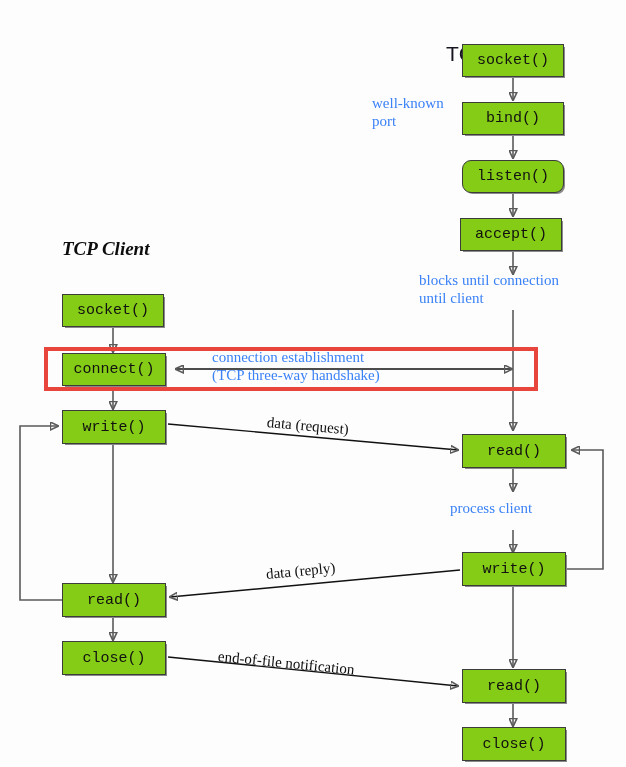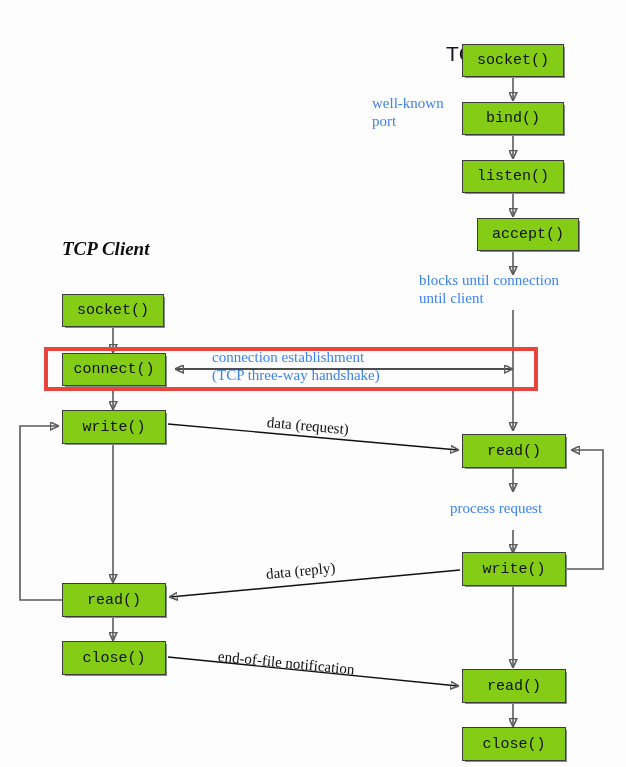--- a/index.html
+++ b/index.html
@@ -150,32 +150,32 @@
 
   <div class="call-box" style="left:462px; top:44px; width:102px; height:33px;">socket()</div>
 
   <div class="note two-line" style="left:372px; top:95px; width:92px;">
     <span>well-known</span><br>
     <span>port</span>
   </div>
 
   <div class="call-box" style="left:462px; top:102px; width:102px; height:33px;">bind()</div>
 
-  <div class="call-box" style="left:462px; top:160px; width:102px; height:33px;">listen()</div>
-
-  <div class="call-box" style="left:477px; top:218px; width:102px; height:33px;">accept()</div>
+  <div class="call-box" style="left:462px; top:160px; width:102px; height:33px;border-radius:9px;">listen()</div>
+
+  <div class="call-box" style="left:460px; top:218px; width:102px; height:33px;">accept()</div>
 
   <div class="note two-line" style="left:419px; top:272px; width:188px;">
     <span>blocks until connection</span><br>
     <span>until client</span>
   </div>
 
   <div class="call-box" style="left:462px; top:434px; width:104px; height:34px;">read()</div>
 
-  <div class="note" style="left:450px; top:500px; width:128px;">process request</div>
+  <div class="note" style="left:450px; top:500px; width:128px;">process client</div>
 
   <div class="call-box" style="left:462px; top:552px; width:104px; height:34px;">write()</div>
 
   <div class="call-box" style="left:462px; top:669px; width:104px; height:34px;">read()</div>
 
   <div class="call-box" style="left:462px; top:727px; width:104px; height:34px;">close()</div>
 
   <div class="title-serif" style="left:62px; top:238px;font-style:italic;">TCP Client</div>
 
   <div class="call-box" style="left:62px; top:294px; width:102px; height:33px;">socket()</div>

